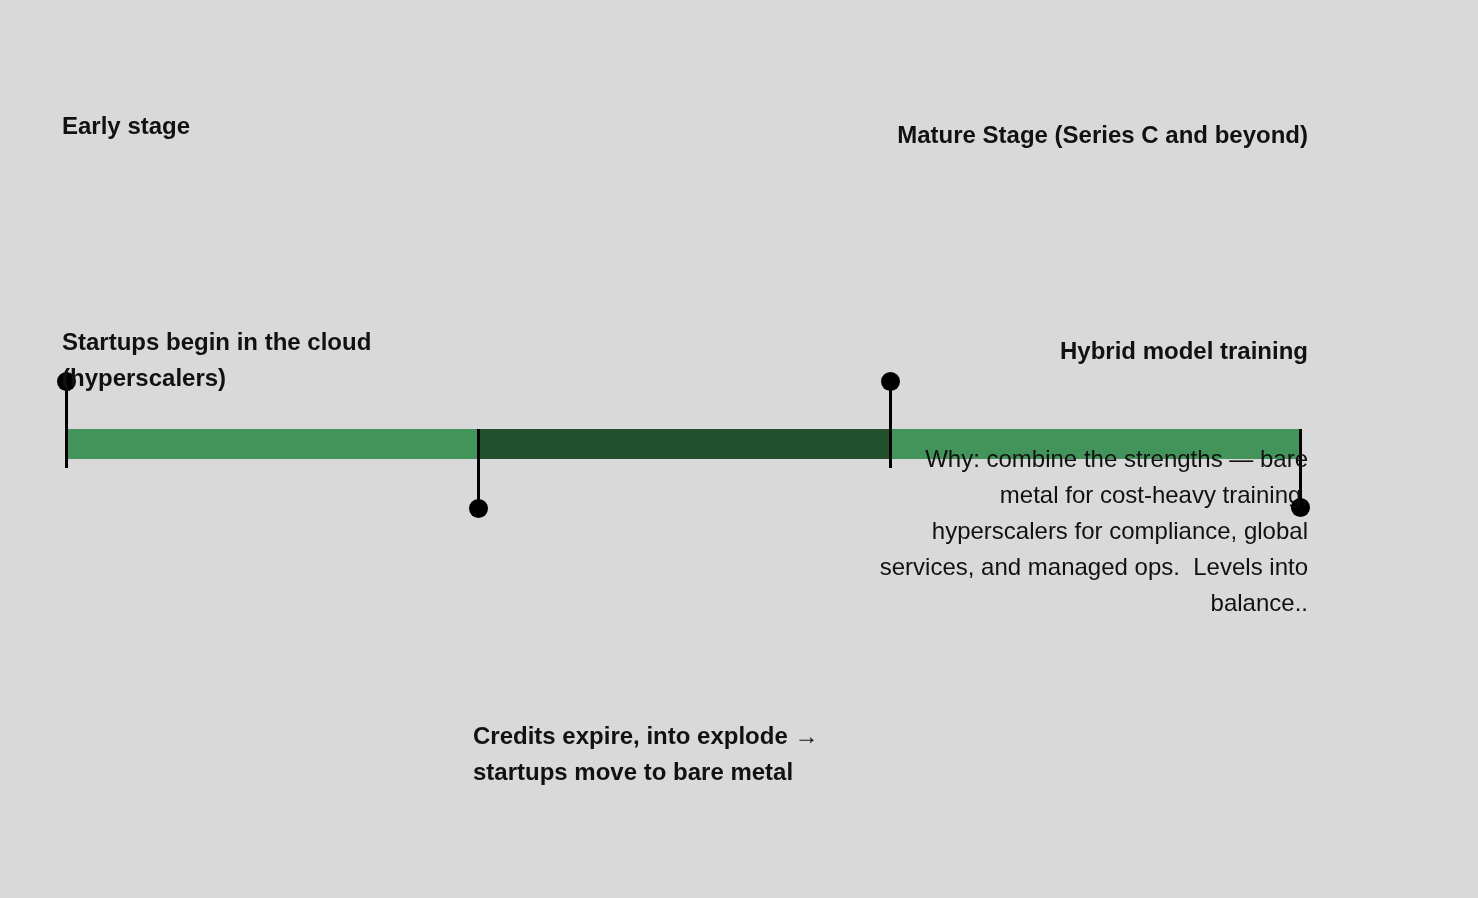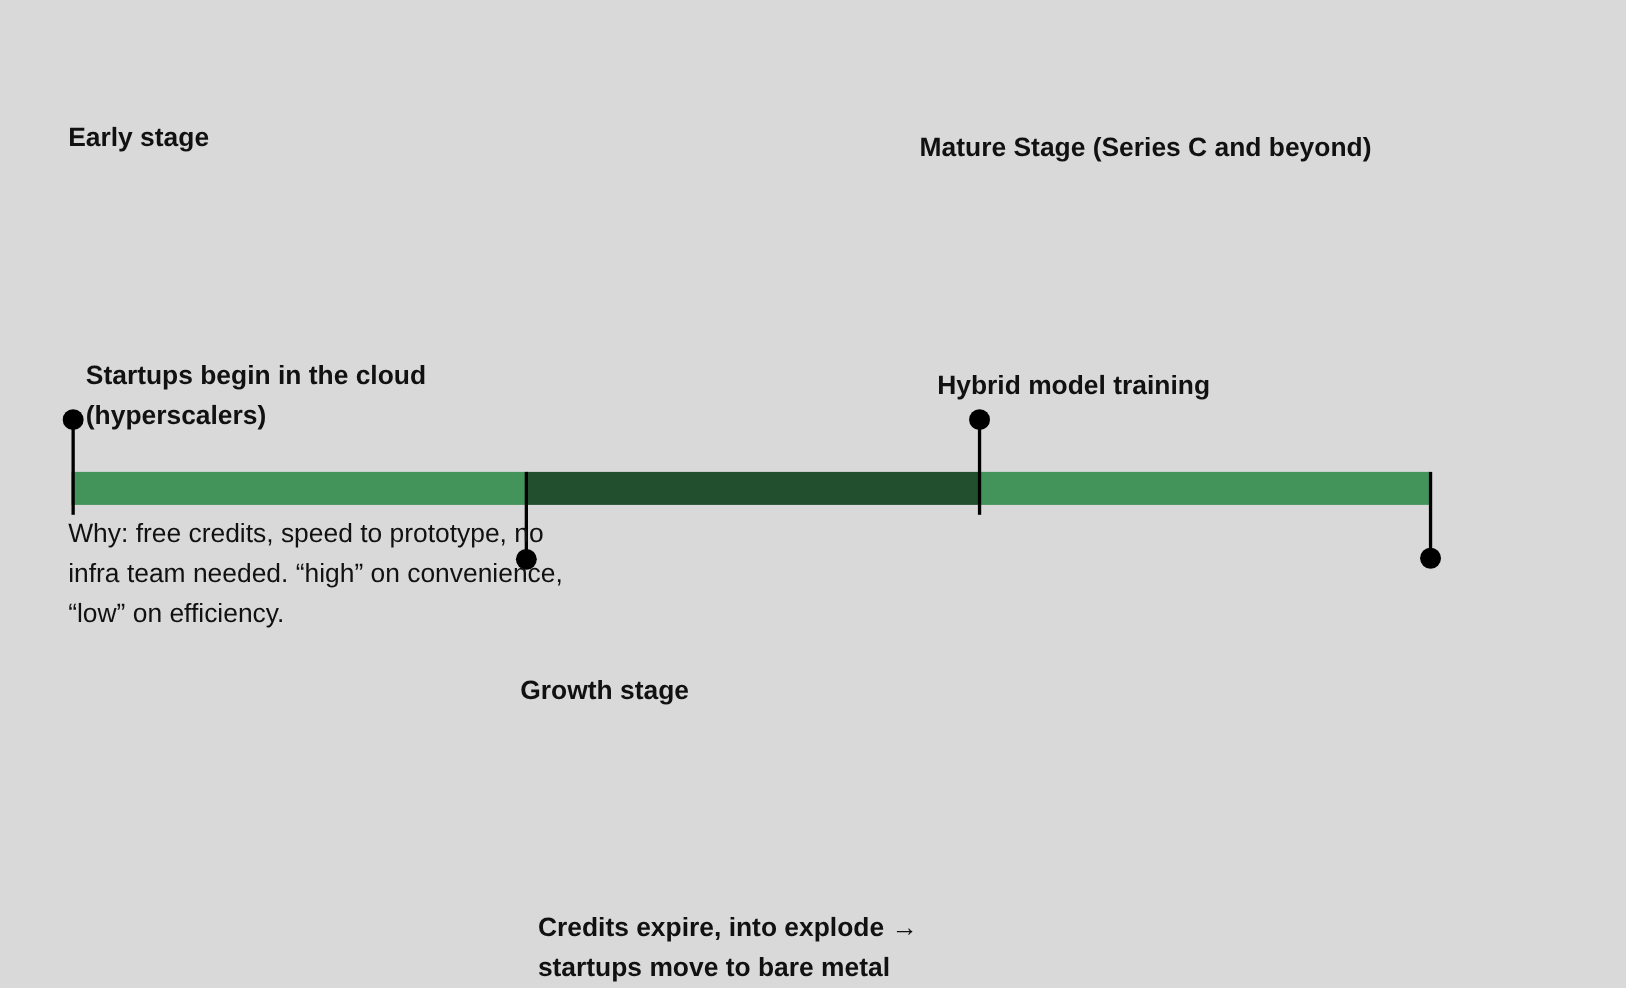--- a/index.html
+++ b/index.html
@@ -33,29 +33,28 @@
     font-weight: bold;
     margin: 0;
   }
   .block .gap {
     display: block;
     height: 36px;
   }
   .block .lede {
     display: block;
     font-weight: bold;
-    margin-left: 16px;
   }
   .block .body {
     display: block;
     font-weight: normal;
   }
 
   #block-early  { left: 62px;  top: 36px;  width: 470px; }
-  #block-mature { left: 836px; top: 45px;  width: 440px; }
+  #block-mature { left: 868px; top: 45px;  width: 440px; text-align: right; }
   #block-growth { left: 473px; top: 538px; width: 430px; }
 
   
   #timeline {
     position: absolute;
     left: 0;
     top: 0;
     width: 1478px;
     height: 898px;
   }
@@ -132,29 +131,28 @@
       <div class="stem"></div>
       <div class="dot"></div>
     </div>
 
   </div>
 
   <div class="block" id="block-early">
     <span class="stage-title">Early stage</span>
     <span class="gap"></span>
     <span class="lede">Startups begin in the cloud (hyperscalers)</span>
-    <span class="body">Why: free credits, speed to prototype, no infra team needed. “high” on convenience, “low” on efficiency.</span>
   </div>
 
   <div class="block" id="block-mature">
     <span class="stage-title">Mature Stage (Series C and beyond)</span>
     <span class="gap"></span>
     <span class="lede">Hybrid model training</span>
+    <span class="body">Why: combine the strengths — bare metal for cost-heavy training, hyperscalers for compliance, global services, and managed ops.  Levels into balance..</span>
   </div>
 
   <div class="block" id="block-growth">
-    <span class="stage-title">Growth stage</span>
     <span class="gap"></span>
     <span class="lede">Credits expire, into explode → startups move to bare metal</span>
     
   </div>
 
 </div>
 
 </body></html>

